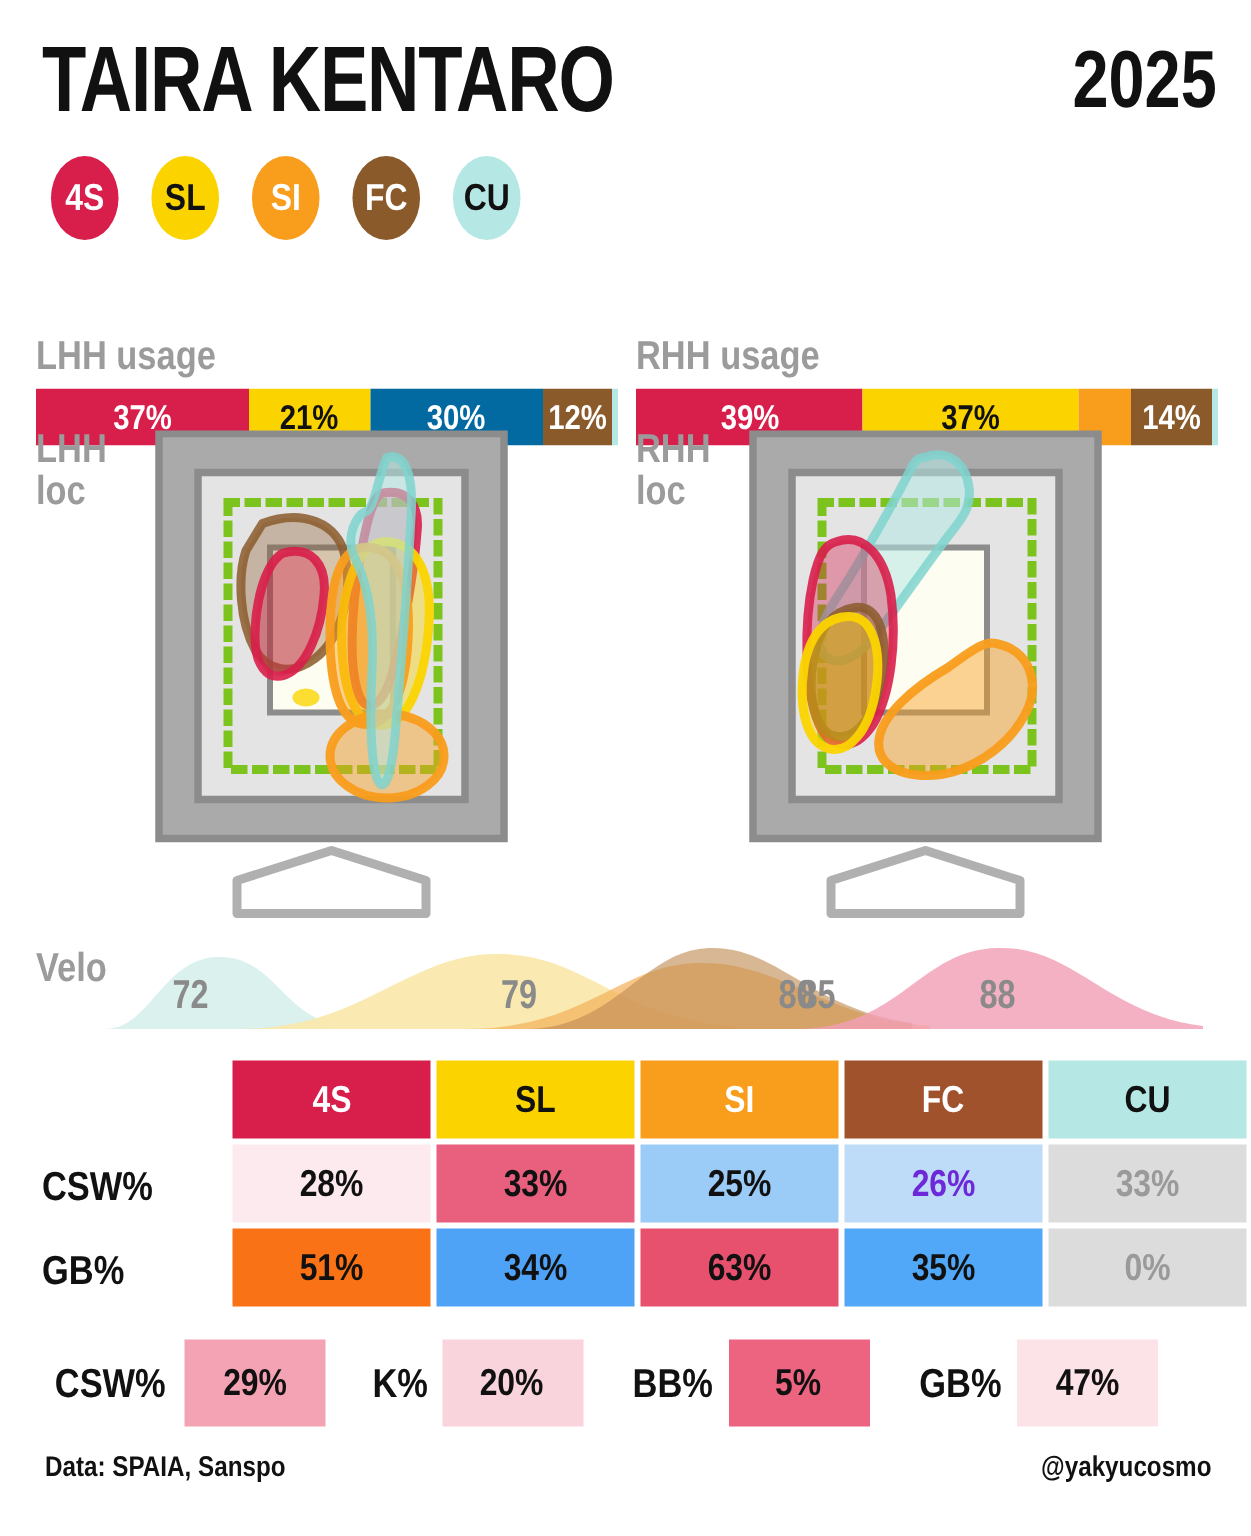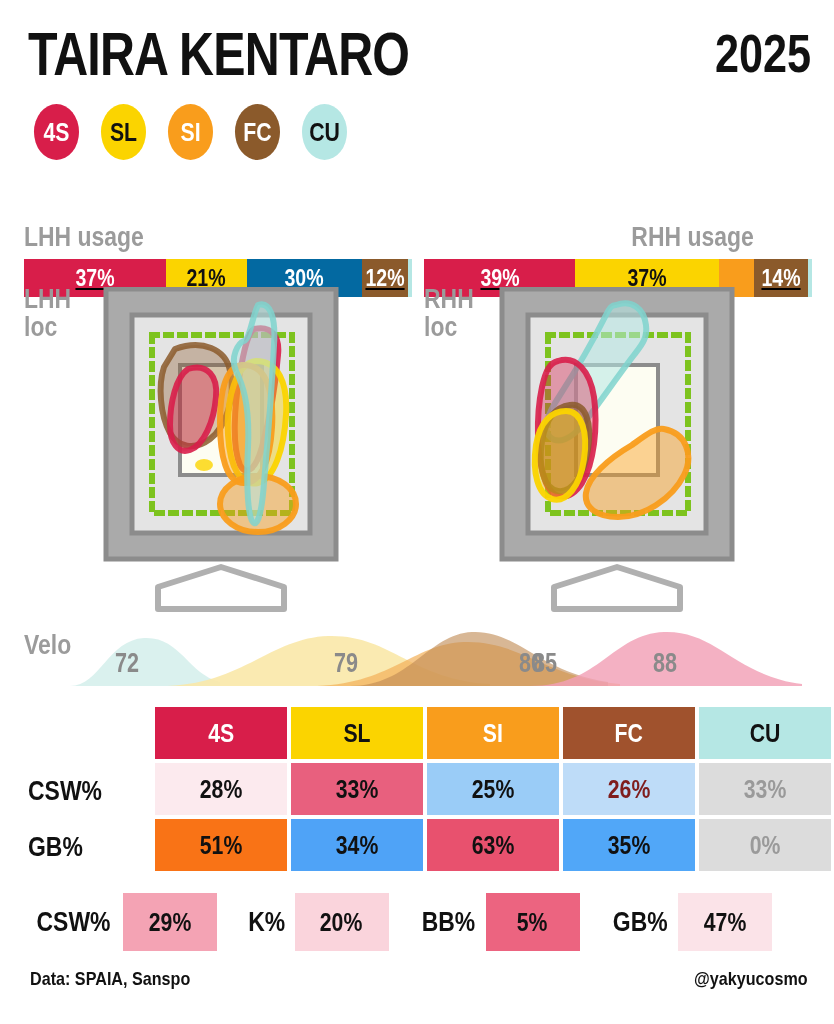--- a/index.html
+++ b/index.html
@@ -47,21 +47,21 @@
   }
   .badge span{transform:scaleX(1);display:block;}
 
   
   .usage-wrap{position:absolute;top:178px;margin-top:44px;}
   .usage-label{
     font-size:27px;color:#9b9b9b;font-weight:bold;
     transform:scaleX(0.85);transform-origin:left center;
     margin-bottom:6px;
   }
-  .usage-bar{display:flex;height:38px;width:388px;overflow:hidden;text-decoration:underline;}
+  .usage-bar{display:flex;height:38px;width:388px;overflow:hidden;}
   .useg{
     display:flex;align-items:center;justify-content:center;
     font-size:23px;font-weight:bold;
     transform-origin:center;
   }
   .useg b{transform:scaleX(0.85);display:block;font-weight:bold;}
 
   
   .loc-label{
     position:absolute;font-size:27px;color:#9b9b9b;font-weight:bold;
@@ -166,21 +166,21 @@
         </div>
         <div class="useg" style="flex: 12 0 0px; background: rgb(139, 90, 43); color: rgb(255, 255, 255);">
           <b>12%</b>
         </div>
         <div class="useg" style="flex: 1 0 0px; background: rgb(181, 231, 228); color: rgb(17, 17, 17);">
           <b></b>
         </div>
       </div>
   </div>
 
-  <div class="usage-wrap" style="left:424px;text-align:right;">
+  <div class="usage-wrap" style="left:424px;">
     <div class="usage-label">RHH usage</div>
     <div class="usage-bar" id="rhh-bar">
         <div class="useg" style="flex: 39 0 0px; background: rgb(216, 30, 74); color: rgb(255, 255, 255);">
           <b>39%</b>
         </div>
         <div class="useg" style="flex: 37 0 0px; background: rgb(251, 212, 0); color: rgb(17, 17, 17);">
           <b>37%</b>
         </div>
         <div class="useg" style="flex: 9 0 0px; background: rgb(249, 157, 28); color: rgb(255, 255, 255);">
           <b></b>
@@ -283,21 +283,21 @@
       <div class="mrow">
         <div class="mcell" style="background: rgb(252, 234, 238); color: rgb(17, 17, 17);">
           <b>28%</b>
         </div>
         <div class="mcell" style="background: rgb(232, 96, 126); color: rgb(17, 17, 17);">
           <b>33%</b>
         </div>
         <div class="mcell" style="background: rgb(154, 204, 247); color: rgb(17, 17, 17);">
           <b>25%</b>
         </div>
-        <div class="mcell" style="background: rgb(190, 220, 248); color: #7f1d1d;">
+        <div class="mcell" style="background: rgb(190, 220, 248); color: #6d28d9;">
           <b>26%</b>
         </div>
         <div class="mcell" style="background: rgb(220, 220, 220); color: rgb(154, 154, 154);">
           <b>33%</b>
         </div>
       </div>
       <div class="mrow">
         <div class="mcell" style="background: #f97316; color: rgb(17, 17, 17);">
           <b>51%</b>
         </div>

